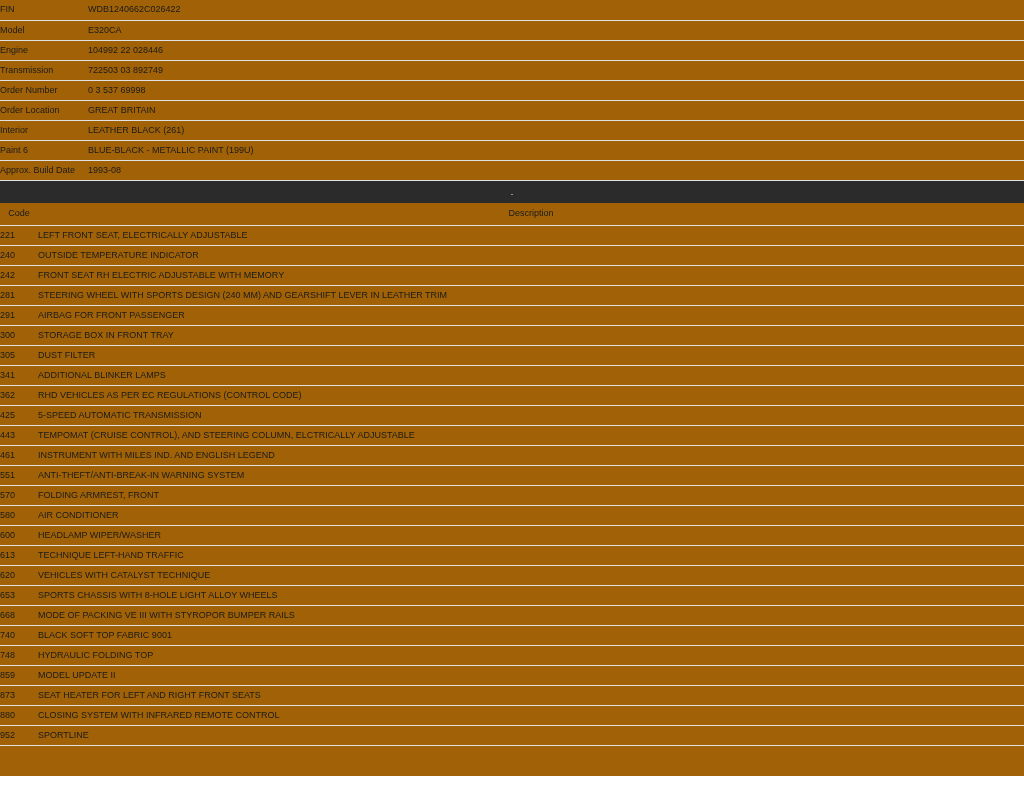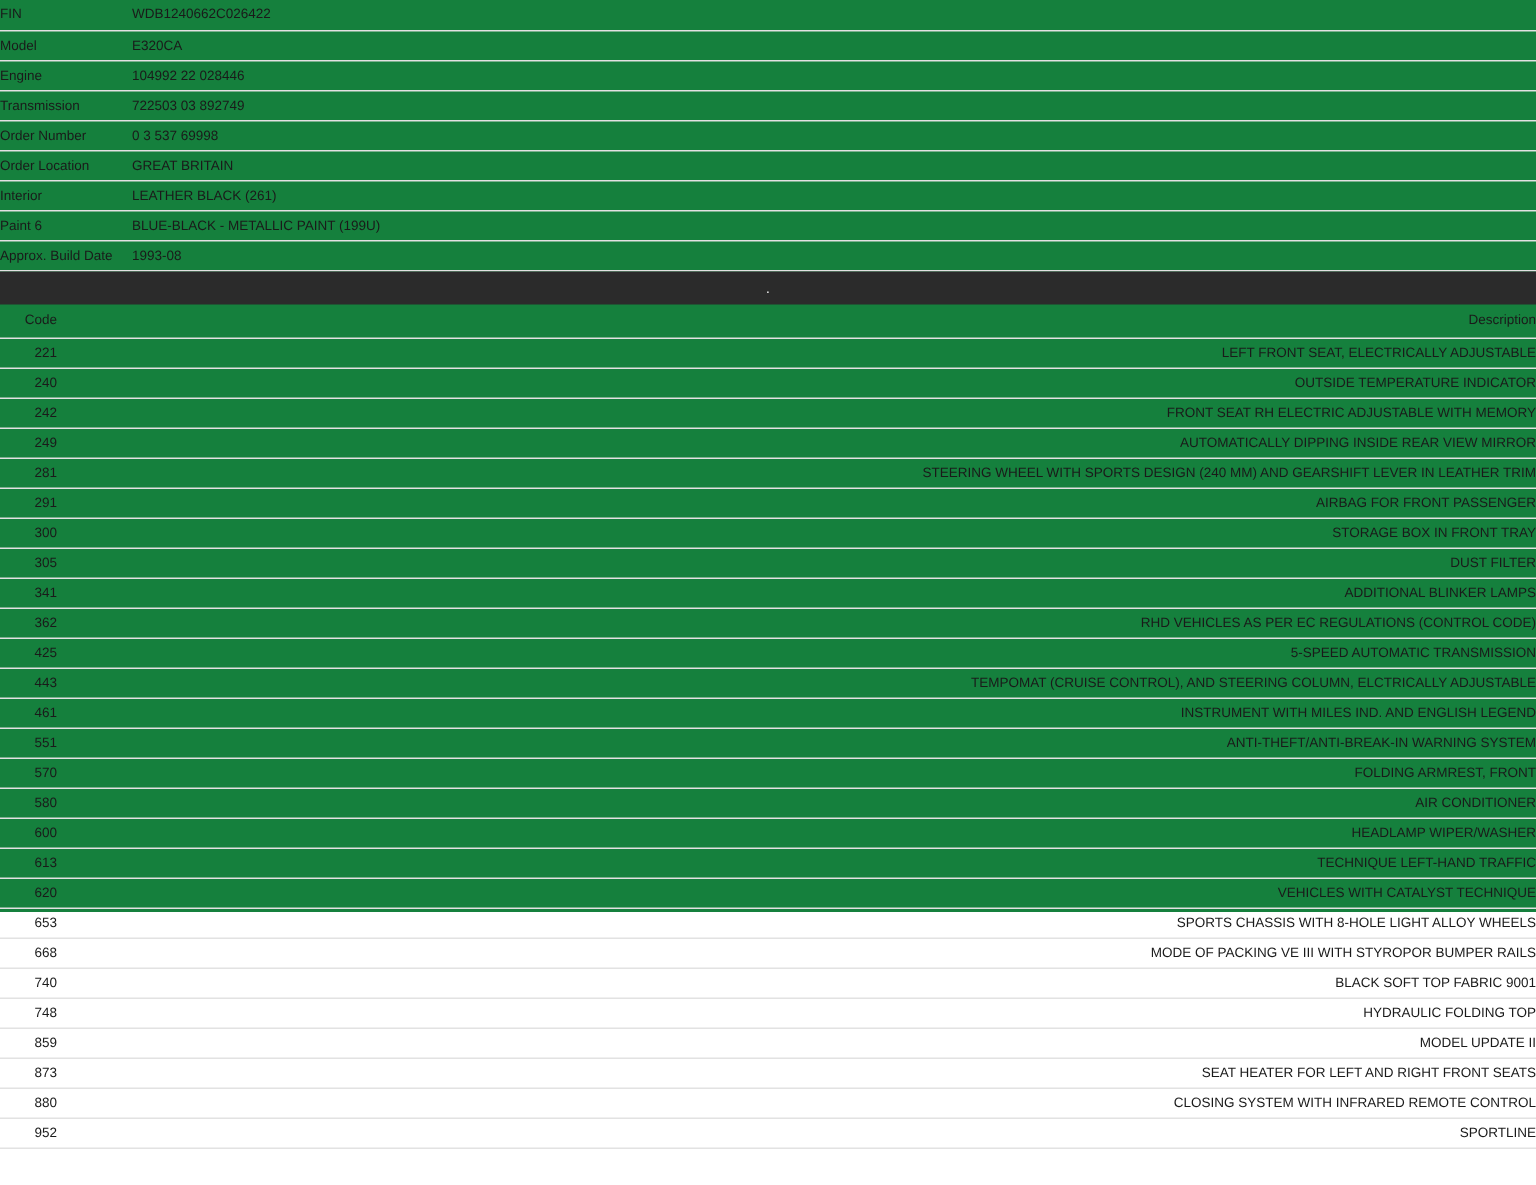--- a/index.html
+++ b/index.html
@@ -9,23 +9,23 @@
   }
   body {
     width: 1024px;
     height: 790px;
     font-family: "Liberation Sans", sans-serif;
     color: #1a1a1a;
     overflow: hidden;
   }
   .page {
     width: 1024px;
-    height: 608px;
+    height: 776px;
     position: relative;
-    background: #15803d;
+    background: #a16207;
   }
 
   
   table.info-table {
     width: 1024px;
     border-collapse: collapse;
     table-layout: fixed;
   }
   table.info-table tr {
     height: 20px;
@@ -65,21 +65,21 @@
   
   table.codes-table {
     width: 1024px;
     border-collapse: collapse;
     table-layout: fixed;
     margin-top: 0;
   }
   table.codes-table th {
     font-size: 9px;
     font-weight: normal;
-    text-align: right;
+    text-align: center;
     color: #1a1a1a;
     border-bottom: 1px solid #e2e2e2;
     padding: 5px 0 5px 0;
     line-height: 11px;
     height: 12px;
   }
   table.codes-table td {
     font-size: 9px;
     line-height: 11px;
     border-bottom: 1px solid #e2e2e2;
@@ -95,21 +95,21 @@
     padding-left: 8px;
   }
   th.col-desc, td.cell-desc {
     padding-left: 8px;
   }
   th.col-code { padding-left: 8px; }
   th.col-desc { padding-left: 8px; }
 
   
   table.codes-table thead tr { height: 22px; }
-  table.codes-table tbody tr { height: 20px; text-align: right; }
+  table.codes-table tbody tr { height: 20px; }
 </style>
 </head>
 <body>
 
 <div class="page">
 
   <table class="info-table">
     <tbody id="info-body">
         <tr>
           <td class="info-label">FIN</td>
@@ -166,24 +166,20 @@
         </tr>
         <tr>
           <td class="cell-code">240</td>
           <td class="cell-desc">OUTSIDE TEMPERATURE INDICATOR</td>
         </tr>
         <tr>
           <td class="cell-code">242</td>
           <td class="cell-desc">FRONT SEAT RH ELECTRIC ADJUSTABLE WITH MEMORY</td>
         </tr>
         <tr>
-          <td class="cell-code">249</td>
-          <td class="cell-desc">AUTOMATICALLY DIPPING INSIDE REAR VIEW MIRROR</td>
-        </tr>
-        <tr>
           <td class="cell-code">281</td>
           <td class="cell-desc">STEERING WHEEL WITH SPORTS DESIGN (240 MM) AND GEARSHIFT LEVER IN LEATHER TRIM</td>
         </tr>
         <tr>
           <td class="cell-code">291</td>
           <td class="cell-desc">AIRBAG FOR FRONT PASSENGER</td>
         </tr>
         <tr>
           <td class="cell-code">300</td>
           <td class="cell-desc">STORAGE BOX IN FRONT TRAY</td>

